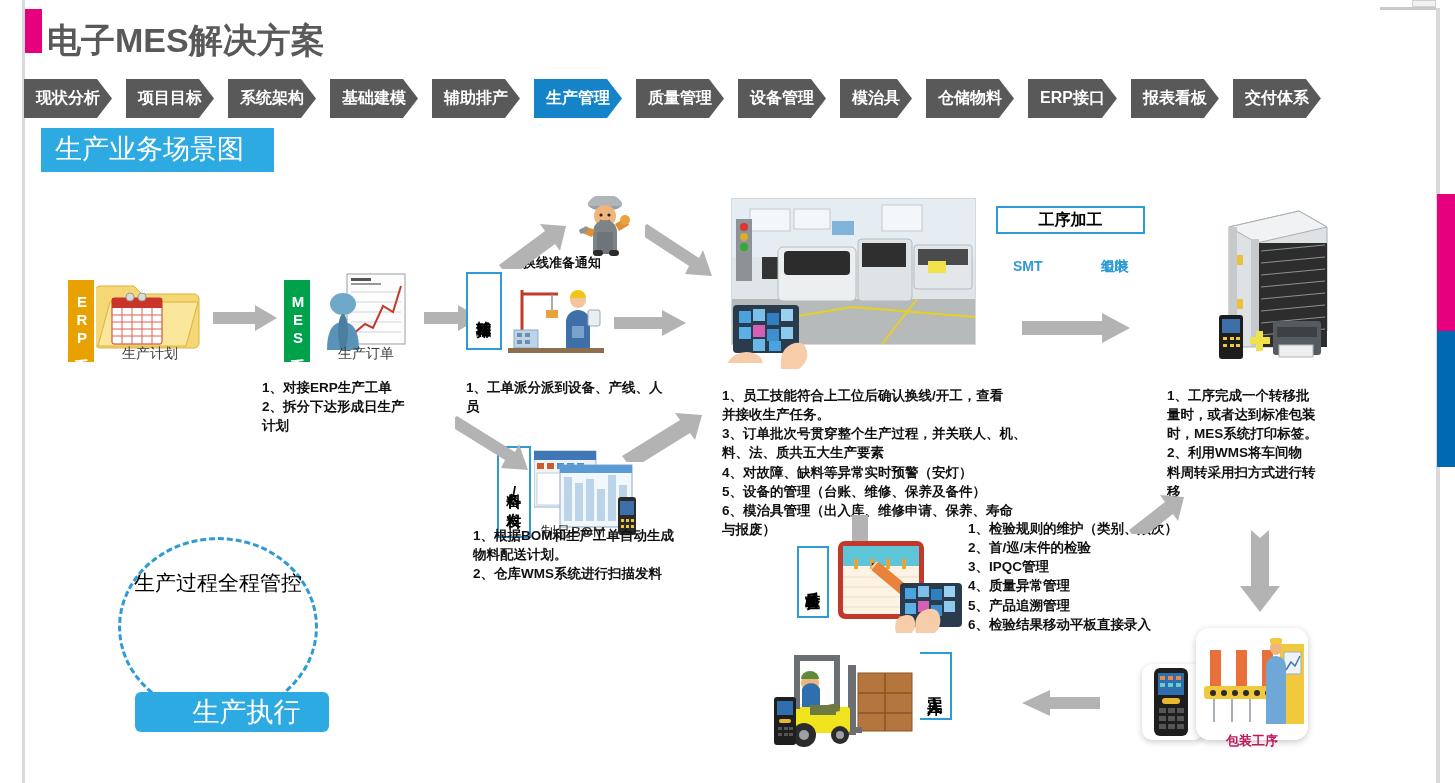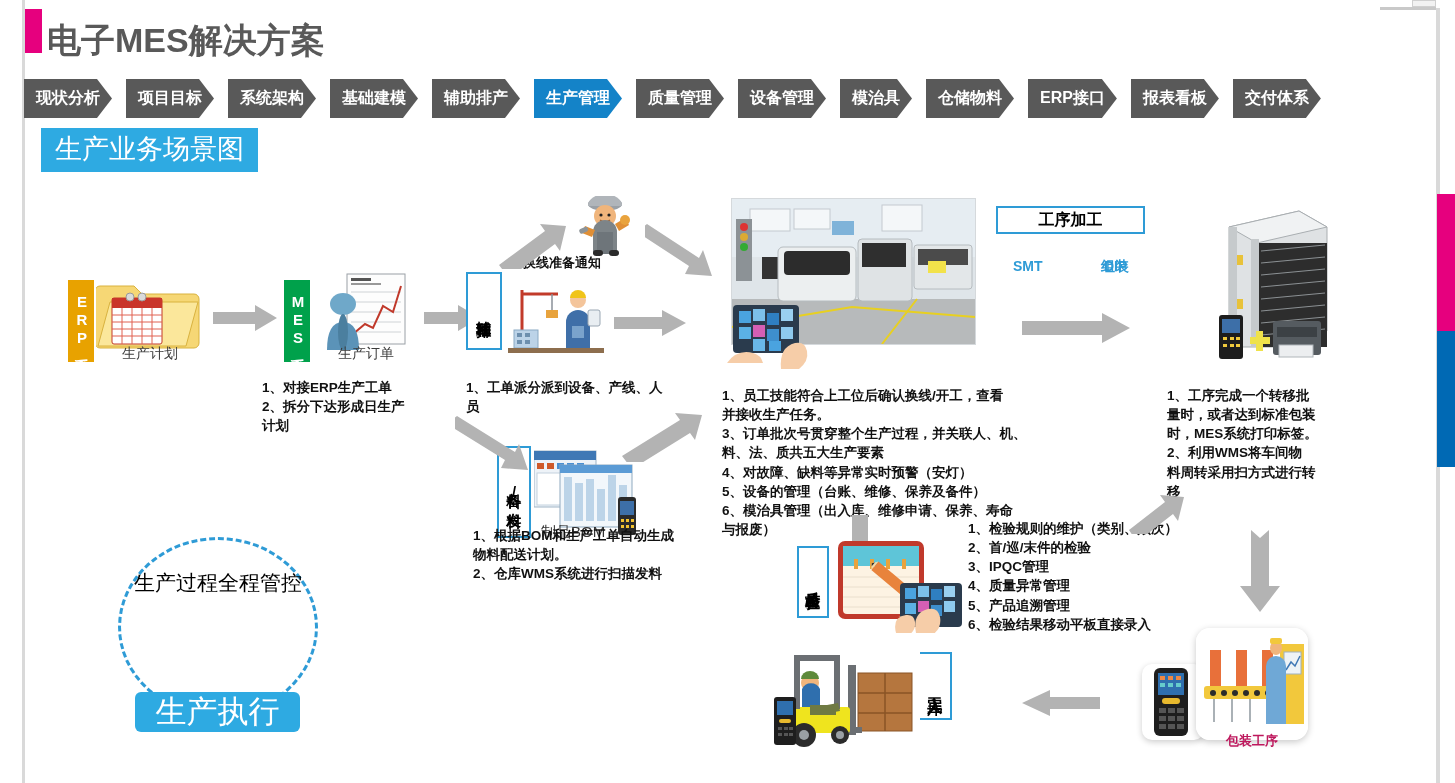--- a/index.html
+++ b/index.html
@@ -42,21 +42,21 @@
     white-space:nowrap;box-sizing:border-box;
   }
   .chev.first{clip-path:polygon(0 0, calc(100% - 15px) 0, 100% 50%, calc(100% - 15px) 100%, 0 100%);}
   .chev.active{background:#1483c8;}
 
   
   .section-label{
     position:absolute;left:41px;top:128px;
     background:#2eaae2;color:#ffffff;
     font-size:27px;font-weight:normal;
-    padding:3px 14px 5px 14px;
+    padding:3px 30px 5px 14px;
     white-space:nowrap;
   }
 
   
   .vbox{
     position:absolute;border:2px solid #2e9bd6;background:#fff;
     display:flex;align-items:center;justify-content:center;
     font-size:15px;font-weight:bold;color:#000;line-height:1.15;
     writing-mode:vertical-rl;text-orientation:upright;
     box-sizing:border-box;letter-spacing:1px;
@@ -89,21 +89,22 @@
     box-sizing:border-box;
   }
   .circle-text{
     position:absolute;left:128px;top:570px;width:180px;
     text-align:center;font-size:21px;color:#000;line-height:1.25;
   }
   .blue-btn{
     position:absolute;left:135px;top:692px;width:165px;height:40px;
     background:#2eaae2;color:#fff;border-radius:6px;
     display:flex;align-items:center;justify-content:center;
-    font-size:31px;
+    font-size:27px;
+    padding-left:29px;
   }
 
   
   .arrow{position:absolute;}
   .arrow svg{display:block;}
 
   
   .img{position:absolute;overflow:hidden;}
   .smt-photo{
     position:absolute;left:731px;top:198px;width:245px;height:147px;

